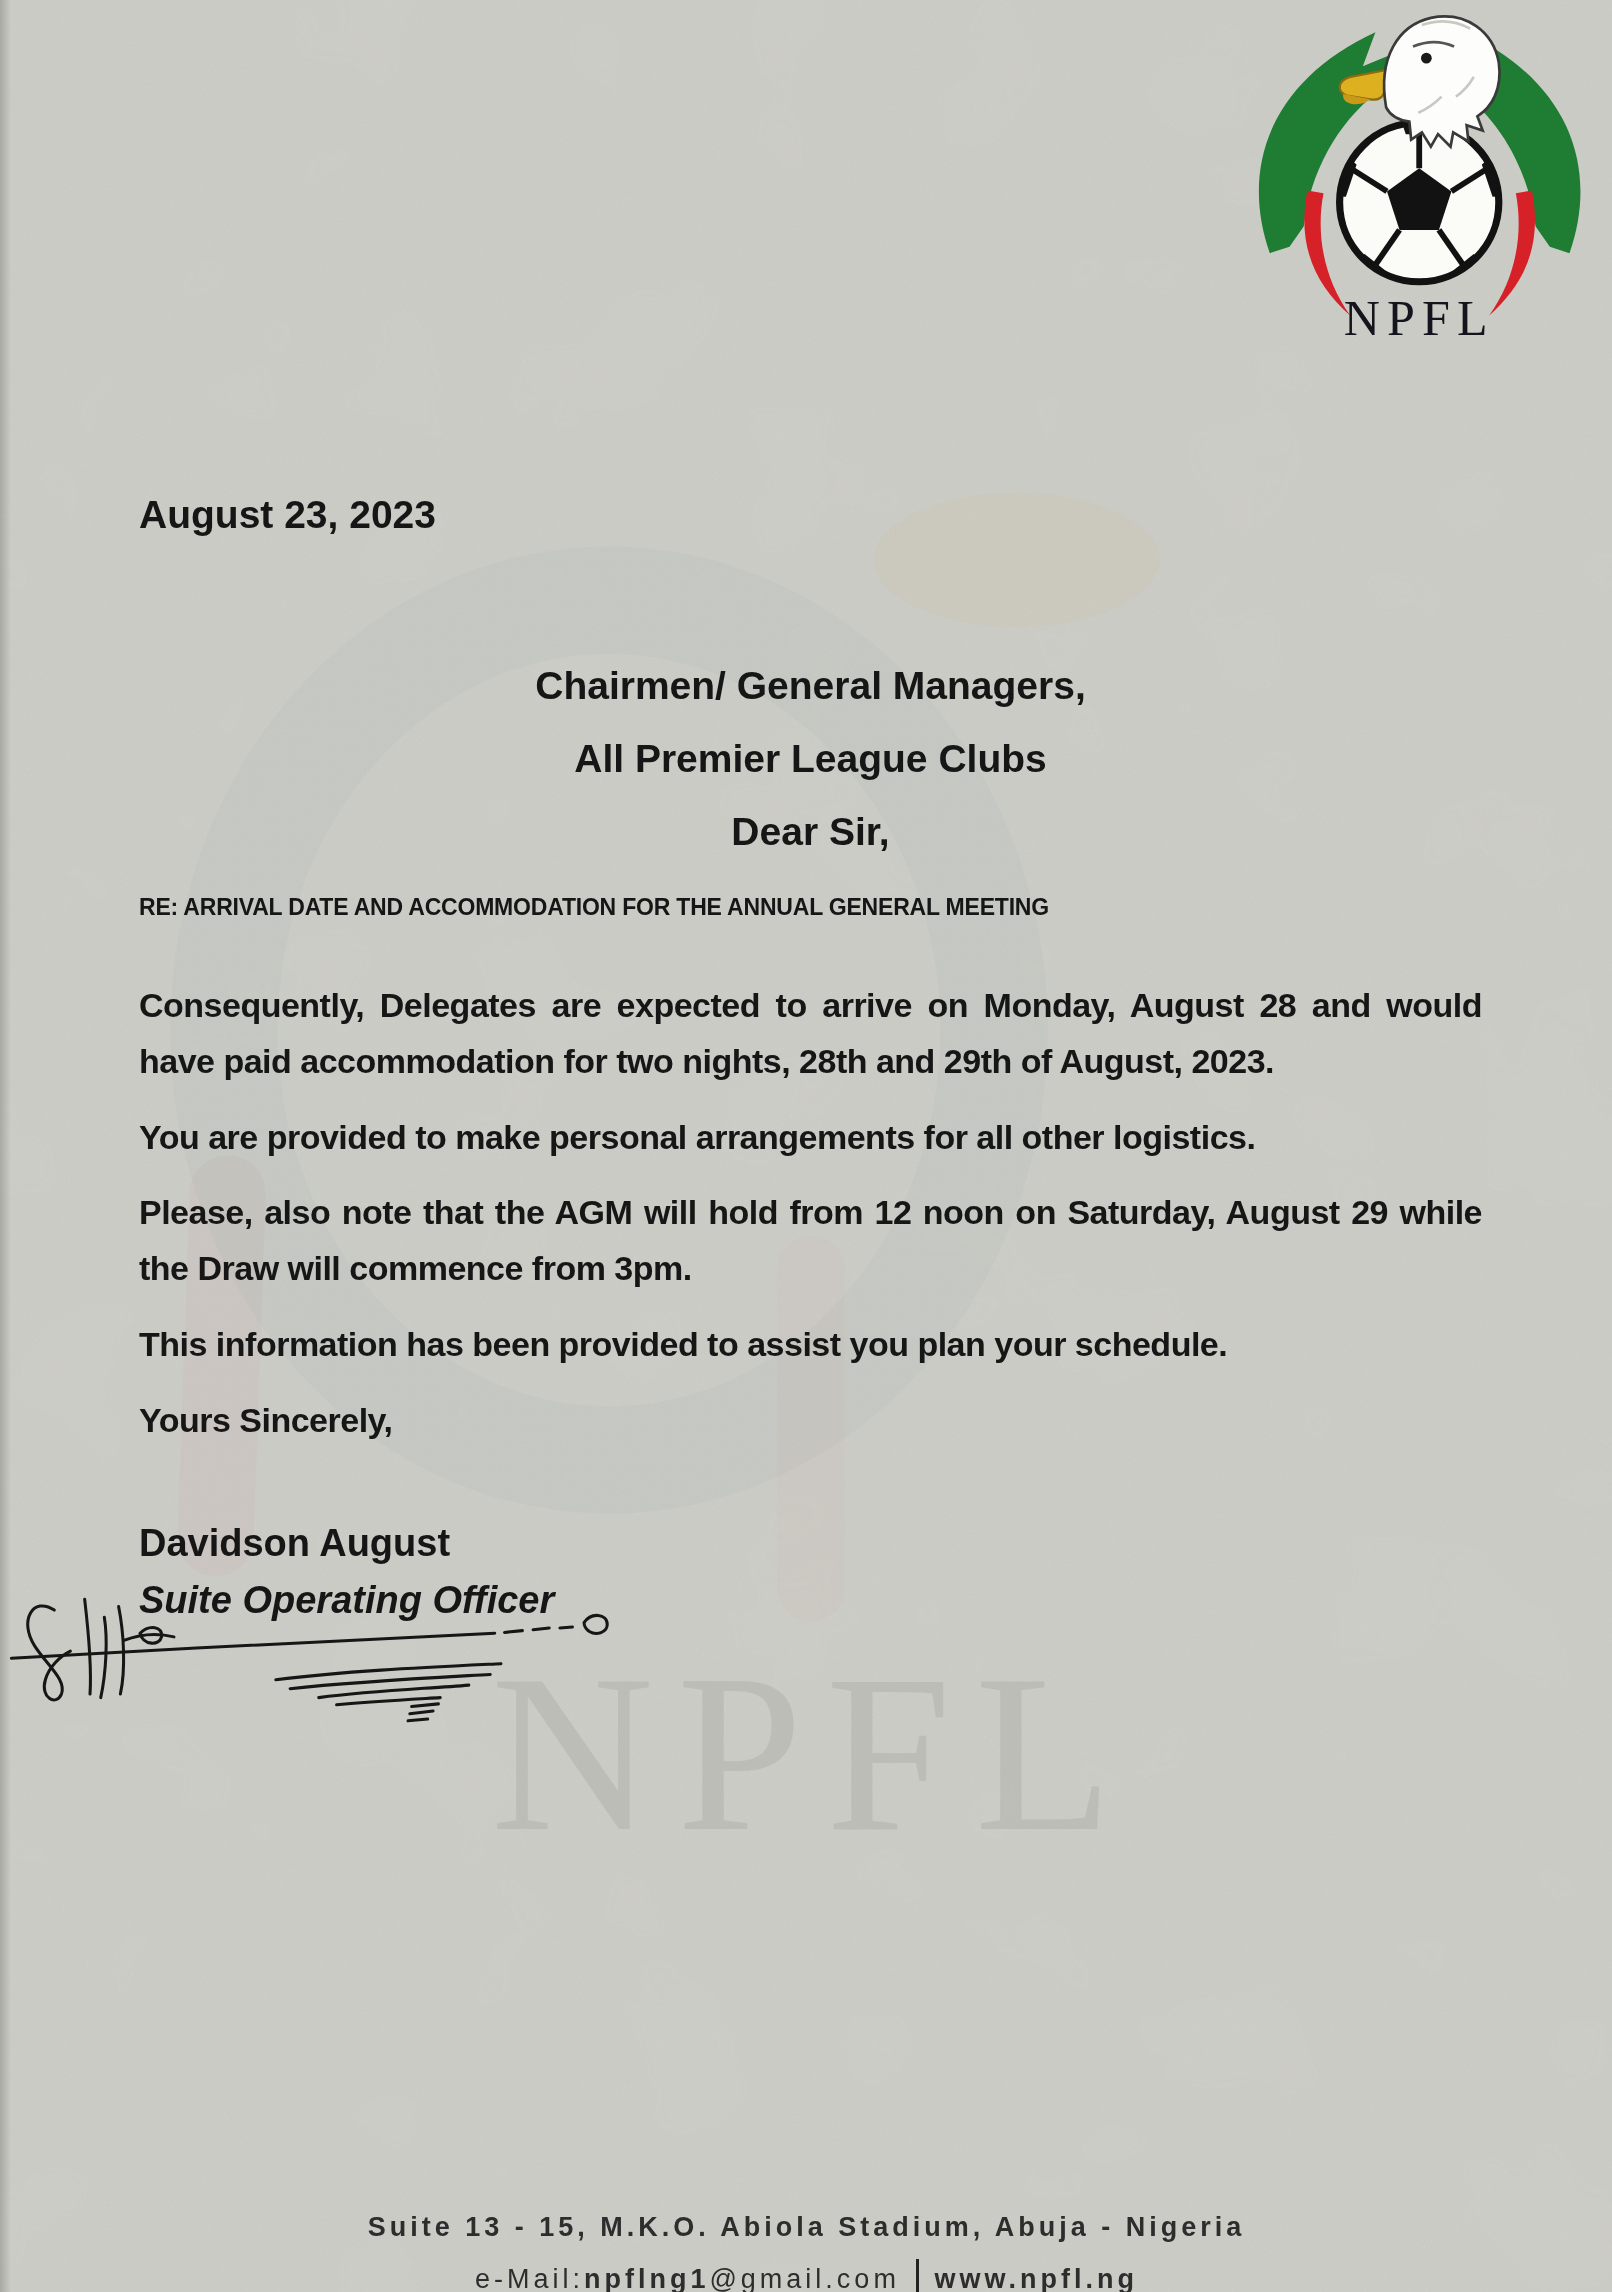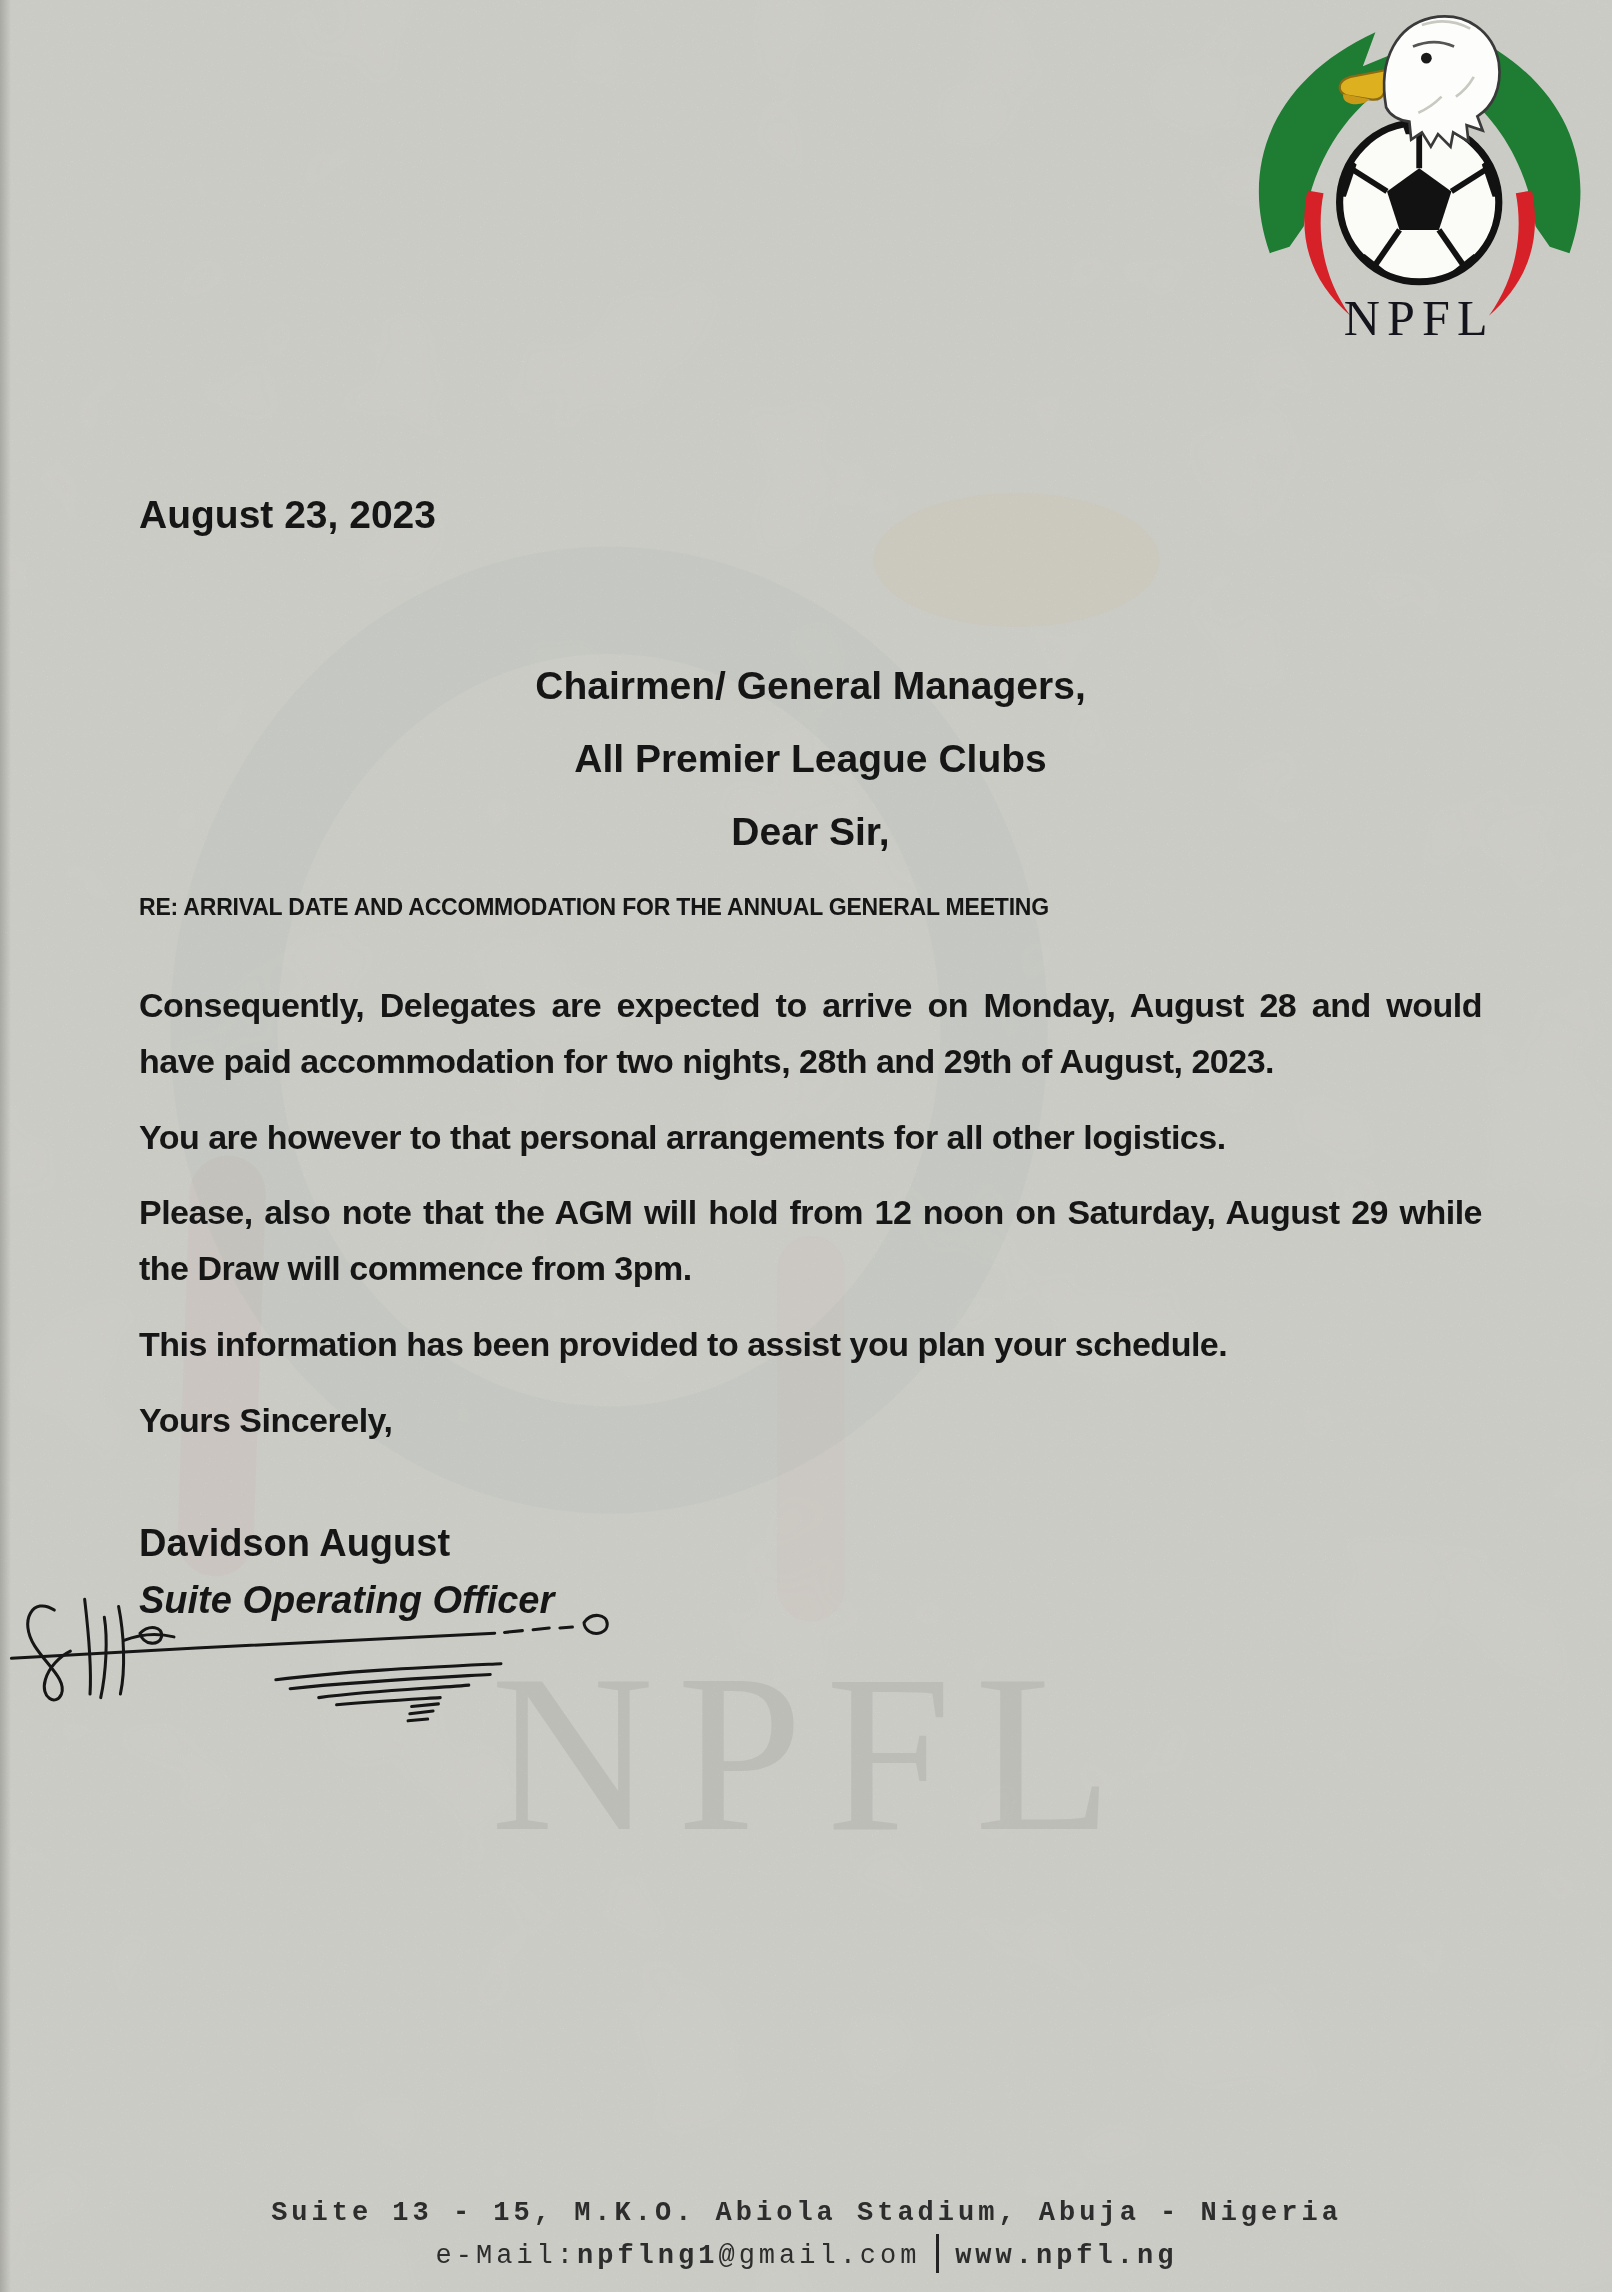--- a/index.html
+++ b/index.html
@@ -28,21 +28,21 @@
   .bold      { font-weight: bold; }
   .subject   { font-size: 23px; font-weight: bold; letter-spacing: -0.2px;
                line-height: 53px; margin: 0 0 43px 0 !important; }
   .para      { font-size: 34px; letter-spacing: -0.5px; line-height: 56px;
                margin: 0 0 19.7px 0 !important; text-align: justify; }
   .closing   { font-size: 34px; letter-spacing: -0.5px; line-height: 56px; }
   .signer-name  { font-size: 38px; font-weight: bold; line-height: 47px; margin: 72px 0 0 0 !important; }
   .signer-title { font-size: 38px; font-weight: bold; font-style: italic; line-height: 47px; margin: 10.7px 0 0 0 !important; }
   .signature-svg { position: absolute; left: 7.2px; top: 1594px; z-index: 2; }
   .footer { position: absolute; left: 0; top: 2196px; width: 100%; text-align: center; z-index: 2; color: #2d2d2d; }
-  .footer p { margin: 2px; font-family: Liberation Mono, monospace; }
+  .footer p { margin: 16px; }
   .footer-line1 { font-size: 27px; font-weight: bold; letter-spacing: 4px; }
   .footer-line2 { font-size: 27px; letter-spacing: 4px; margin-top: 6.3px !important; }
   .footer-line2 .b { font-weight: bold; }
   .sep-bar { display: inline-block; width: 2.7px; height: 39px; background: #222;
              vertical-align: middle; margin: 0 16px 5.4px 16px; }
 </style>
 </head>
 <body>
 
 <div class="page">
@@ -121,21 +121,21 @@
     <text x="197" y="366" text-anchor="middle" font-family="Liberation Serif, serif" font-size="56" letter-spacing="8" fill="#14141c">NPFL</text>
   </svg>
 
   <div class="content">
     <p class="date">August 23, 2023</p>
     <p class="addr bold">Chairmen/ General Managers,</p>
     <p class="addr">All Premier League Clubs</p>
     <p class="addr">Dear Sir,</p>
     <p class="subject">RE: ARRIVAL DATE AND ACCOMMODATION FOR THE ANNUAL GENERAL MEETING</p>
     <p class="para">Consequently, Delegates are expected to arrive on Monday, August 28 and would have paid accommodation for two nights, 28th and 29th of August, 2023.</p>
-    <p class="para">You are however to that personal arrangements for all other logistics.</p>
+    <p class="para">You are provided to make personal arrangements for all other logistics.</p>
     <p class="para">Please, also note that the AGM will hold from 12 noon on Saturday, August 29 while the Draw will commence from 3pm.</p>
     <p class="para">This information has been provided to assist you plan your schedule.</p>
     <p class="closing">Yours Sincerely,</p>
     <p class="signer-name">Davidson August</p>
     <p class="signer-title">Suite Operating Officer</p>
   </div>
 
   <svg class="signature-svg" width="627" height="134" viewBox="0 0 700 150" aria-hidden="true">
     <g fill="none" stroke="#161616" stroke-width="3.4" stroke-linecap="round">
       <path d="M4 72 C 180 62, 400 50, 545 44"></path>

